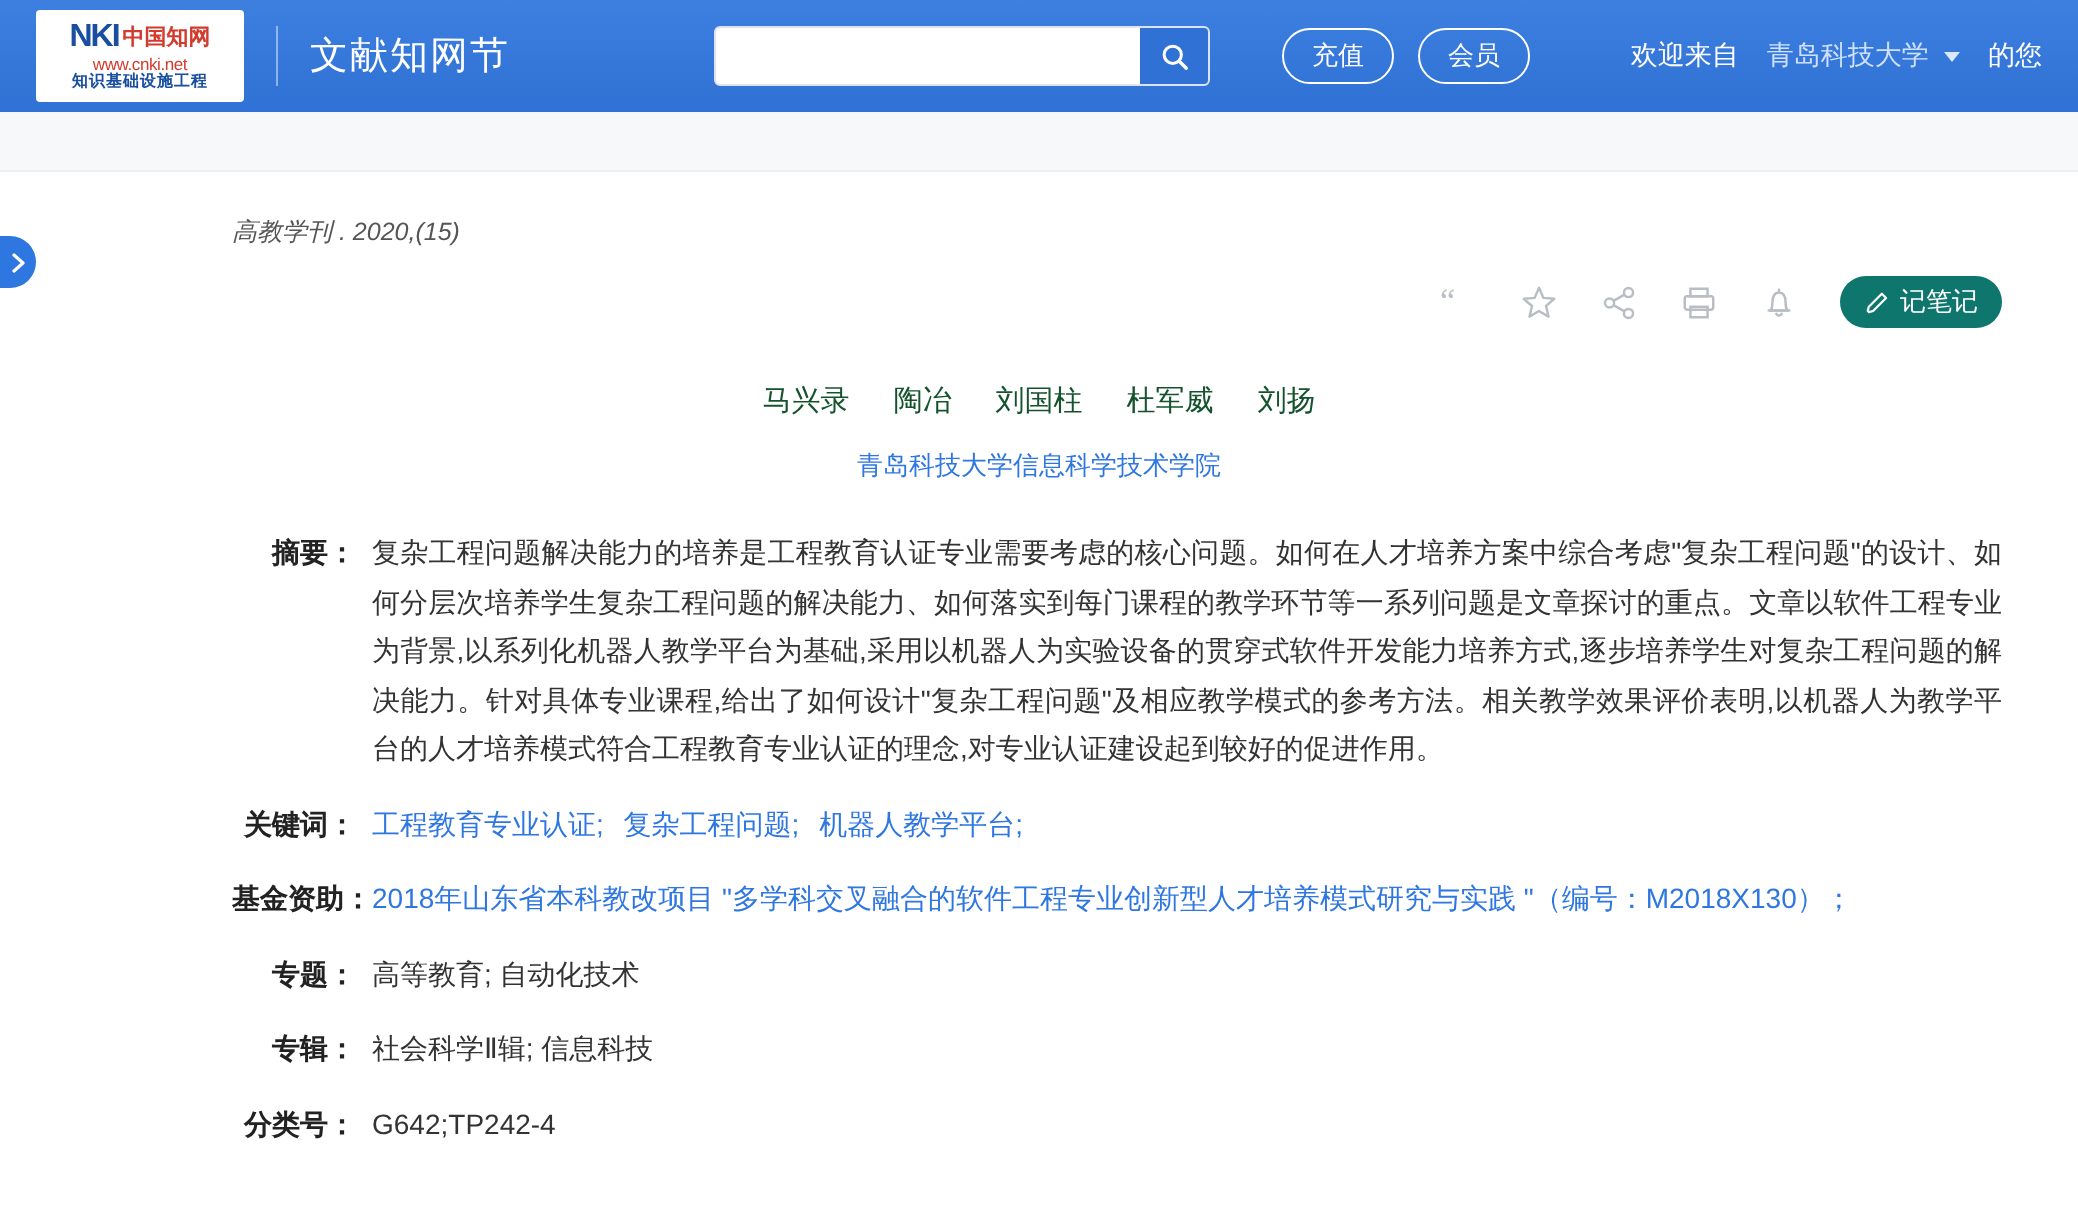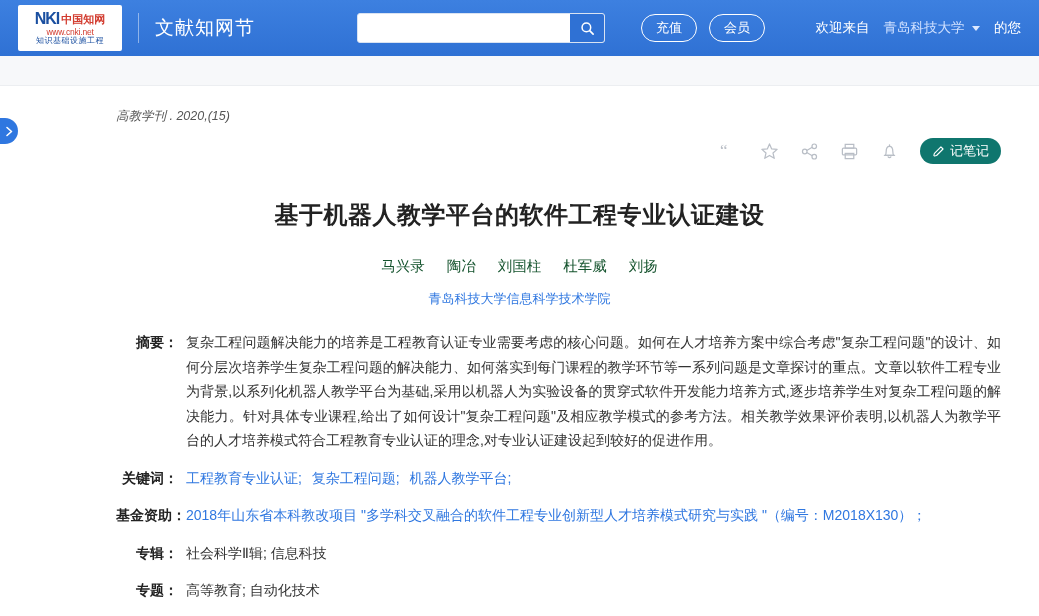--- a/index.html
+++ b/index.html
@@ -52,20 +52,21 @@
   }
   .logo-url {
     font-size: 8.5px;
     color: #d23b2e;
     letter-spacing: -0.2px;
   }
   .logo-sub {
     font-size: 8px;
     color: #1a4fa0;
     letter-spacing: 0.5px;
+    font-weight: bold;
   }
   .header-divider {
     width: 1px;
     height: 30px;
     background: rgba(255,255,255,0.45);
     margin: 0 16px;
   }
   .site-name {
     color: #ffffff;
     font-size: 19px;
@@ -341,21 +342,20 @@
       </svg>
     </div>
     <div class="note-btn">
       <svg width="13" height="13" viewBox="0 0 14 14">
         <path d="M2 11.2 L2.6 9 L9.6 2 L11.9 4.3 L4.9 11.3 L2.7 11.9 Z" fill="none" stroke="#ffffff" stroke-width="1.2" stroke-linejoin="round"></path>
       </svg>
       <span>记笔记</span>
     </div>
   </div>
 
-  <h1 class="title">基于机器人教学平台的软件工程专业认证建设</h1>
 
   <div class="authors">
     <span>马兴录</span>
     <span>陶冶</span>
     <span>刘国柱</span>
     <span>杜军威</span>
     <span>刘扬</span>
   </div>
 
   <div class="affil">青岛科技大学信息科学技术学院</div>
@@ -375,28 +375,28 @@
         <span>机器人教学平台;</span>
       </div>
     </div>
 
     <div class="meta-row">
       <div class="meta-label">基金资助：</div>
       <div class="meta-value link">2018年山东省本科教改项目 "多学科交叉融合的软件工程专业创新型人才培养模式研究与实践 "（编号：M2018X130）；</div>
     </div>
 
     <div class="meta-row">
+      <div class="meta-label">专题：</div>
+      <div class="meta-value">高等教育; 自动化技术</div>
+    </div>
+
+    <div class="meta-row">
       <div class="meta-label">专辑：</div>
       <div class="meta-value">社会科学Ⅱ辑; 信息科技</div>
     </div>
 
     <div class="meta-row">
-      <div class="meta-label">专题：</div>
-      <div class="meta-value">高等教育; 自动化技术</div>
-    </div>
-
-    <div class="meta-row">
       <div class="meta-label">分类号：</div>
       <div class="meta-value">G642;TP242-4</div>
     </div>
 
   </div>
 </div>
 
 </body></html>

